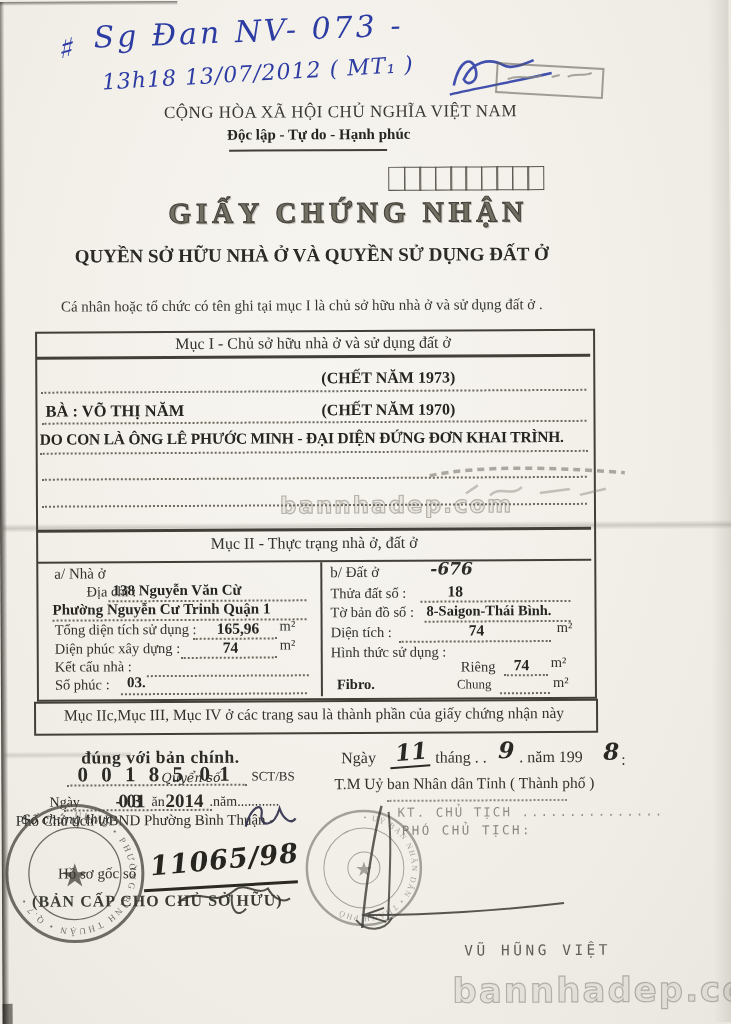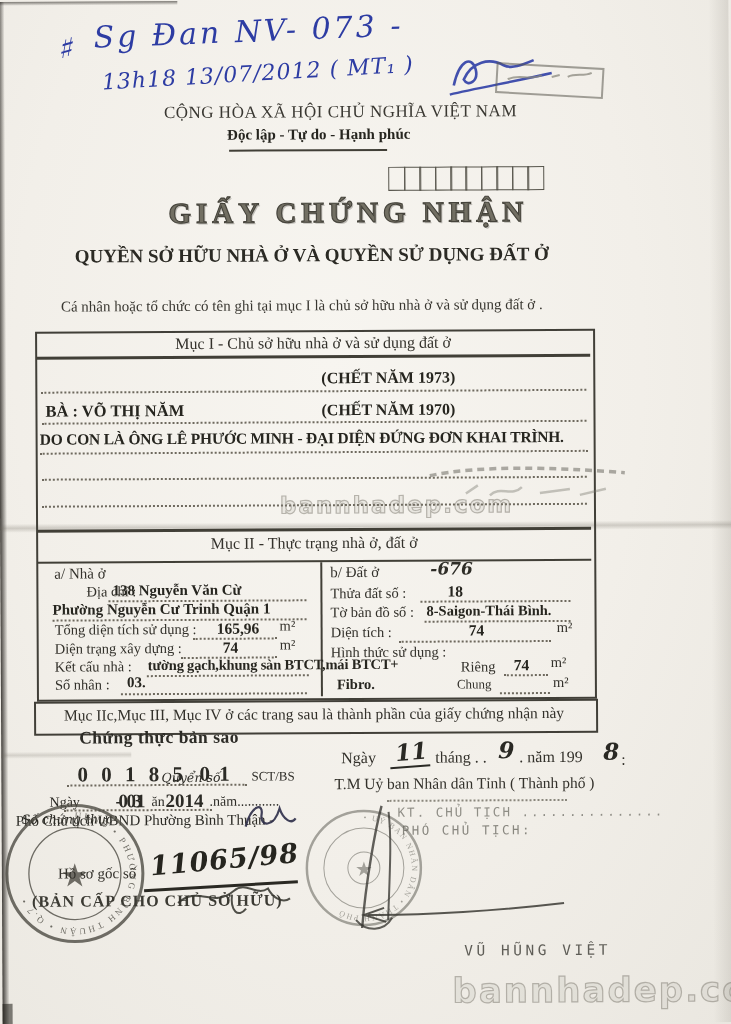--- a/index.html
+++ b/index.html
@@ -98,29 +98,28 @@
   <div class="t" style="left:54px;top:564px;font-size:15px;">a/ Nhà ở</div>
   <div class="t" style="left:54px;top:582px;font-size:14.5px;margin-left:32px;">Địa chỉ :</div>
   <div class="dl" style="left:108px;top:599px;width:198px;"></div>
   <div class="t b" style="left:112px;top:581px;font-size:15px;">138 Nguyễn Văn Cừ</div>
   <div class="dl" style="left:52px;top:618px;width:254px;"></div>
   <div class="t b" style="left:52px;top:600px;font-size:15px;">Phường Nguyễn Cư Trinh Quận 1</div>
   <div class="t" style="left:54px;top:620px;font-size:14.5px;">Tổng diện tích sử dụng :</div>
   <div class="dl" style="left:192px;top:637px;width:84px;"></div>
   <div class="t b" style="left:216px;top:619px;font-size:15.5px;">165,96</div>
   <div class="t" style="left:279px;top:617px;font-size:14.5px;">m²</div>
-  <div class="t" style="left:54px;top:639px;font-size:14.5px;">Diện trạng xây dựng :</div>
+  <div class="t" style="left:54px;top:639px;font-size:14.5px;">Diện phúc xây dựng :</div>
   <div class="dl" style="left:180px;top:656px;width:96px;"></div>
   <div class="t b" style="left:222px;top:638px;font-size:15.5px;">74</div>
   <div class="t" style="left:279px;top:636px;font-size:14.5px;">m²</div>
   <div class="t" style="left:54px;top:657px;font-size:14.5px;">Kết cấu nhà :</div>
   <div class="dl" style="left:146px;top:674px;width:162px;"></div>
-  <div class="t b" style="left:147px;top:656px;font-size:14.5px;letter-spacing:-.2px;">tường gạch,khung sàn BTCT,mái BTCT+</div>
   <div class="t b" style="left:336px;top:676px;font-size:14.5px;">Fibro.</div>
-  <div class="t" style="left:54px;top:675px;font-size:14.5px;">Số nhân :</div>
+  <div class="t" style="left:54px;top:675px;font-size:14.5px;">Số phúc :</div>
   <div class="dl" style="left:120px;top:692px;width:186px;"></div>
   <div class="t b" style="left:126px;top:673px;font-size:15px;">03.</div>
 
   <div class="t" style="left:330px;top:564px;font-size:15px;">b/ Đất ở</div>
   <div class="t b hand" style="left:430px;top:560px;font-size:17px;color:#2e2d27;">-676</div>
   <div class="t" style="left:330px;top:585px;font-size:14.5px;">Thửa đất số :</div>
   <div class="dl" style="left:420px;top:601px;width:150px;"></div>
   <div class="t b" style="left:447px;top:583px;font-size:15.5px;">18</div>
   <div class="t" style="left:330px;top:604px;font-size:14.5px;">Tờ bản đồ số :</div>
   <div class="dl" style="left:424px;top:621px;width:146px;"></div>
@@ -134,21 +133,21 @@
   <div class="dl" style="left:503px;top:675px;width:44px;"></div>
   <div class="t b" style="left:513px;top:657px;font-size:15.5px;">74</div>
   <div class="t" style="left:550px;top:655px;font-size:14.5px;">m²</div>
   <div class="t" style="left:456px;top:678px;font-size:13px;">Chung</div>
   <div class="dl" style="left:499px;top:693px;width:50px;"></div>
   <div class="t" style="left:552px;top:675px;font-size:14.5px;">m²</div>
 
   <div class="box" style="left:33px;top:700px;width:560px;height:30px;"></div>
   <div class="t" style="left:33px;top:705px;width:560px;text-align:center;font-size:15.5px;">Mục IIc,Mục III, Mục IV ở các trang sau là thành phần của giấy chứng nhận này</div>
 
-  <div class="t stamp" style="left:78px;top:726px;font-size:17.5px;letter-spacing:.5px;font-weight:bold;">Chứng thực bản sao</div>
+  <div class="t stamp" style="left:80px;top:746px;font-size:17.5px;letter-spacing:.5px;font-weight:bold;">đúng với bản chính.</div>
   <div class="t stamp hand" style="left:20px;top:811px;font-size:12.5px;">Số chứng thực</div>
   <div class="dl" style="left:66px;top:783px;width:180px;"></div>
   <div class="t stamp b" style="left:76px;top:761px;font-size:21px;letter-spacing:4px;">0 0 1 8 5</div>
   <div class="t stamp hand" style="left:160px;top:770px;font-size:12.5px;">Quyển số</div>
   <div class="t stamp b" style="left:198px;top:761px;font-size:21px;letter-spacing:2px;">0 1</div>
   <div class="t stamp" style="left:250px;top:769px;font-size:13px;">SCT/BS</div>
   <div class="t stamp" style="left:48px;top:793px;font-size:14px;">Ngày</div>
   <div class="dl" style="left:62px;top:808px;width:148px;"></div>
   <div class="t stamp b" style="left:97px;top:789px;font-size:19px;margin-left:20px;">0 3</div>
   <div class="t stamp b" style="left:114px;top:789px;font-size:19px;">- 01</div>

